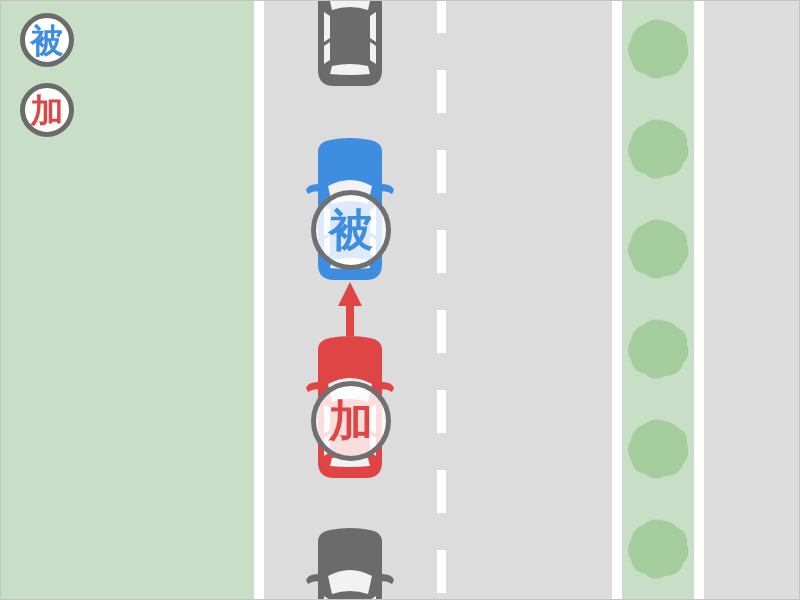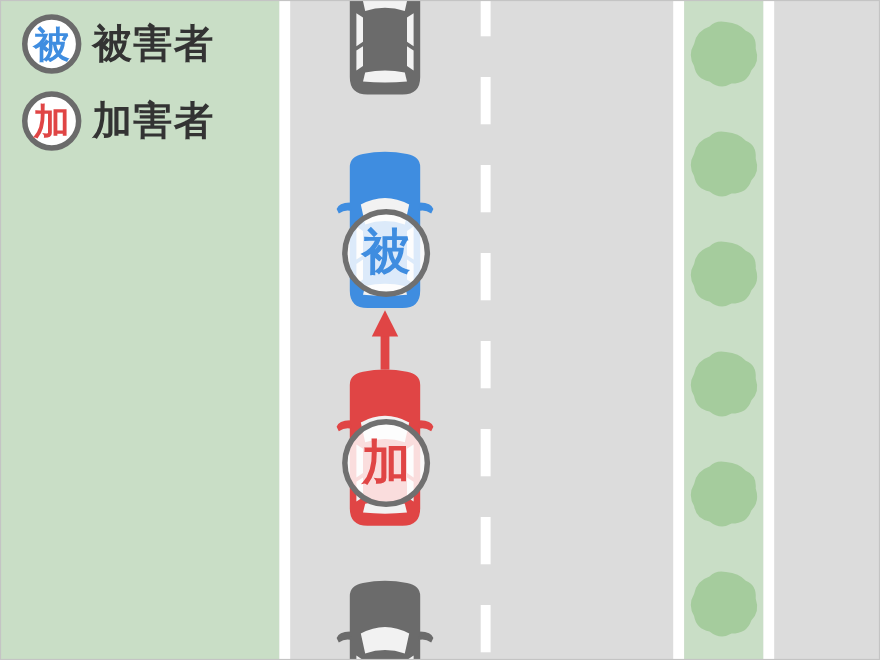--- a/index.html
+++ b/index.html
@@ -89,20 +89,18 @@
     <use href="#car-shape"></use>
     <use href="#car-windows"></use>
   </g>
 </svg>
 
 <div class="car-badge" style="left:311px; top:190px; color:#3f8de0;">被</div>
 <div class="car-badge" style="left:311px; top:381px; color:#e04545;">加</div>
 
 <div class="legend" style="top:13px;">
   <div class="badge" style="color:#3f8de0;">被</div>
-  <div class="label">被害者</div>
 </div>
 <div class="legend" style="top:83px;">
   <div class="badge" style="color:#e04545;">加</div>
-  <div class="label">加害者</div>
 </div>
 
 <div class="frame"></div>
 
 </body></html>

